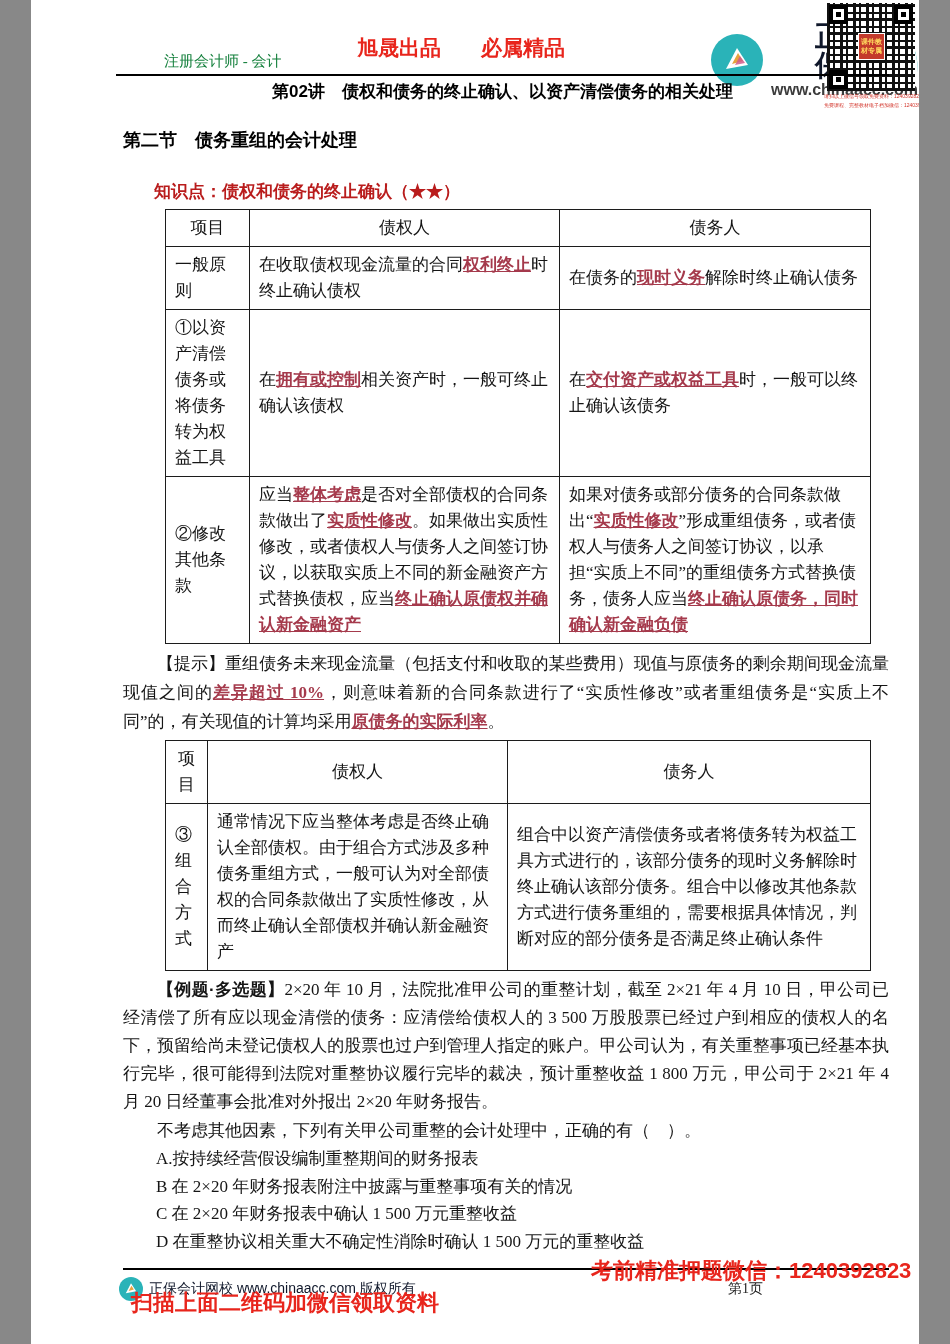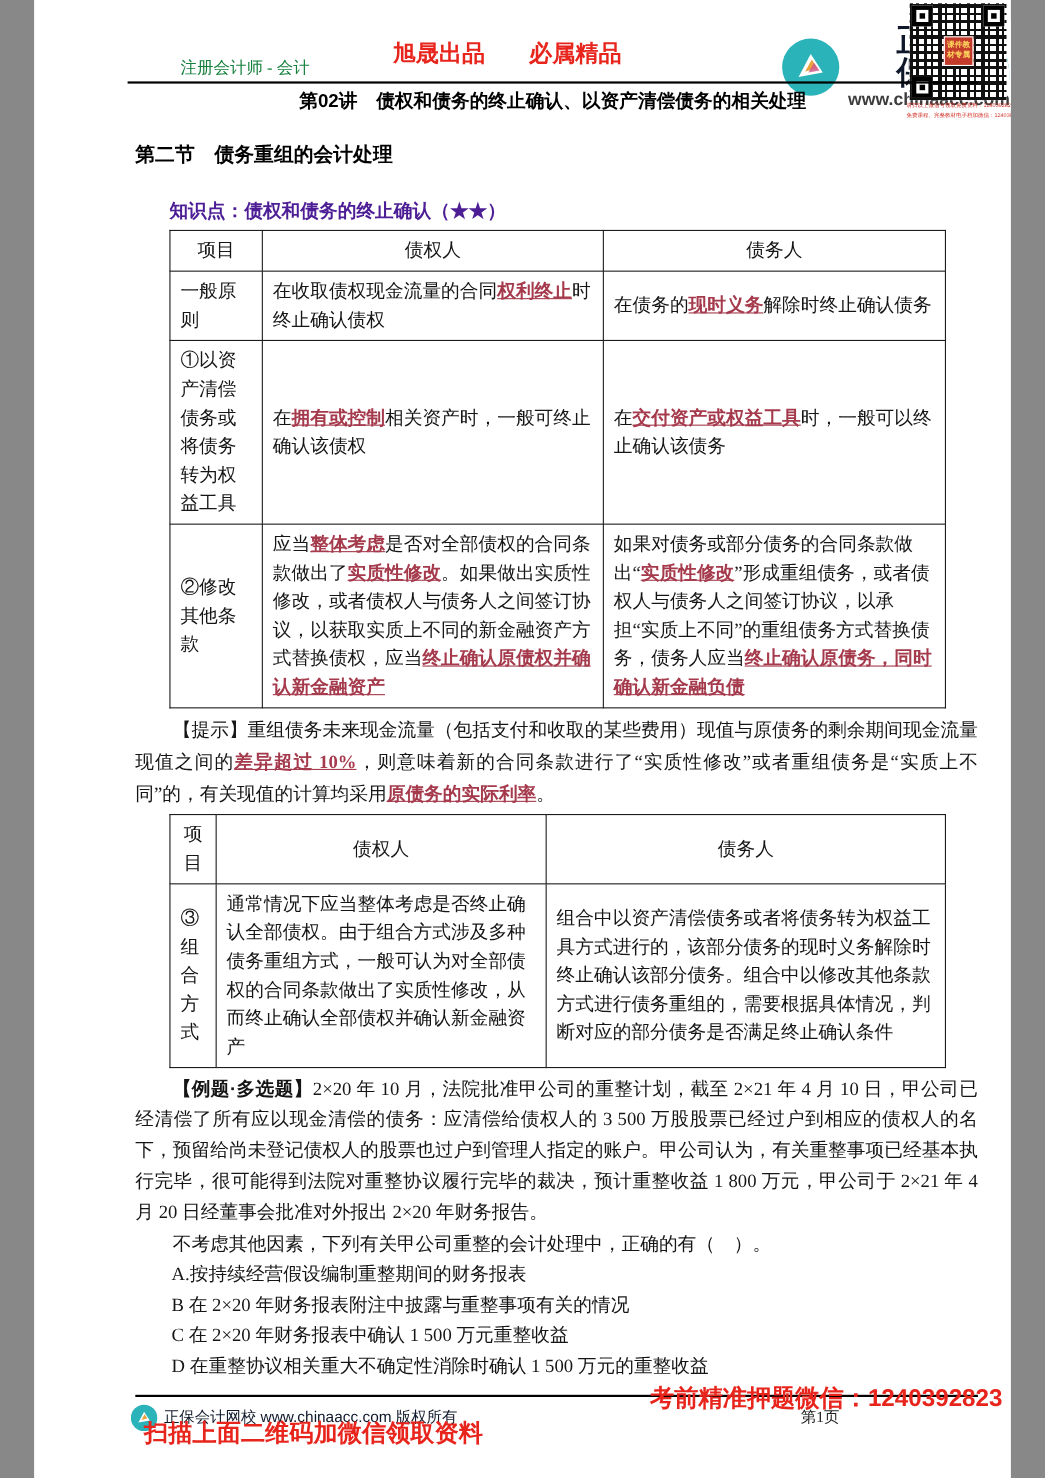--- a/index.html
+++ b/index.html
@@ -38,22 +38,22 @@
   .qr-finder { position:absolute; width:19px; height:19px; border:4px solid #000; background:#fff; }
   .qr-finder::after { content:""; position:absolute; left:3px; top:3px; width:5px; height:5px; background:#000; }
   .qr-f-tl { left:2px; top:2px; } .qr-f-tr { right:2px; top:2px; } .qr-f-bl { left:2px; bottom:2px; }
   .qr-badge { position:absolute; left:31px; top:30px; width:27px; height:27px; background:#c43a2b; border:1px solid #fff;
     color:#ffd75e; font-family:"Liberation Sans",sans-serif; font-weight:bold; font-size:7px; line-height:8.5px;
     display:flex; align-items:center; justify-content:center; text-align:center; }
   .qr-caption { font-size:5px; line-height:7px; color:#d2342a; font-family:"Liberation Sans",sans-serif; margin-top:2px; white-space:nowrap; }
   
   .main { position:absolute; left:92px; top:128px; width:766px; font-size:17px; color:#151515; }
   .section-title { font-family:"Liberation Sans",sans-serif; font-weight:bold; font-size:18px; color:#000; }
-  .knowledge-point { margin:28px 0 6px 31px; font-family:"Liberation Sans",sans-serif; font-weight:bold; font-size:17px; color:#4c1d95; }
-  table.grid { border-collapse:collapse; margin-left:31px; width:705px; table-layout:fixed; }
+  .knowledge-point { margin:28px 0 6px 31px; font-family:"Liberation Sans",sans-serif; font-weight:bold; font-size:17px; color:#b91c1c; }
+  table.grid { border-collapse:collapse; margin-left:42px; width:705px; table-layout:fixed; }
   table.grid td, table.grid th { border:1.6px solid #1c1c1c; font-weight:normal; font-size:17px;
     line-height:26px; vertical-align:middle; padding:5px 9px; text-align:left; }
   table.grid th { text-align:center; }
   td.rowlabel { text-align:left; padding:5px 6px; }
   td.rowlabel-center { text-align:center; padding:5px 4px; }
   .hl { color:#a53a4c; font-weight:bold; text-decoration:underline; }
   .para { margin-left:0; text-indent:2em; line-height:29px; text-align:justify; margin-top:5px; }
   .para-example { line-height:28px; }
   .bold-prefix { font-weight:bold; font-family:"Liberation Sans",sans-serif; }
   .question { text-indent:2em; line-height:28px; margin-top:1px; }

